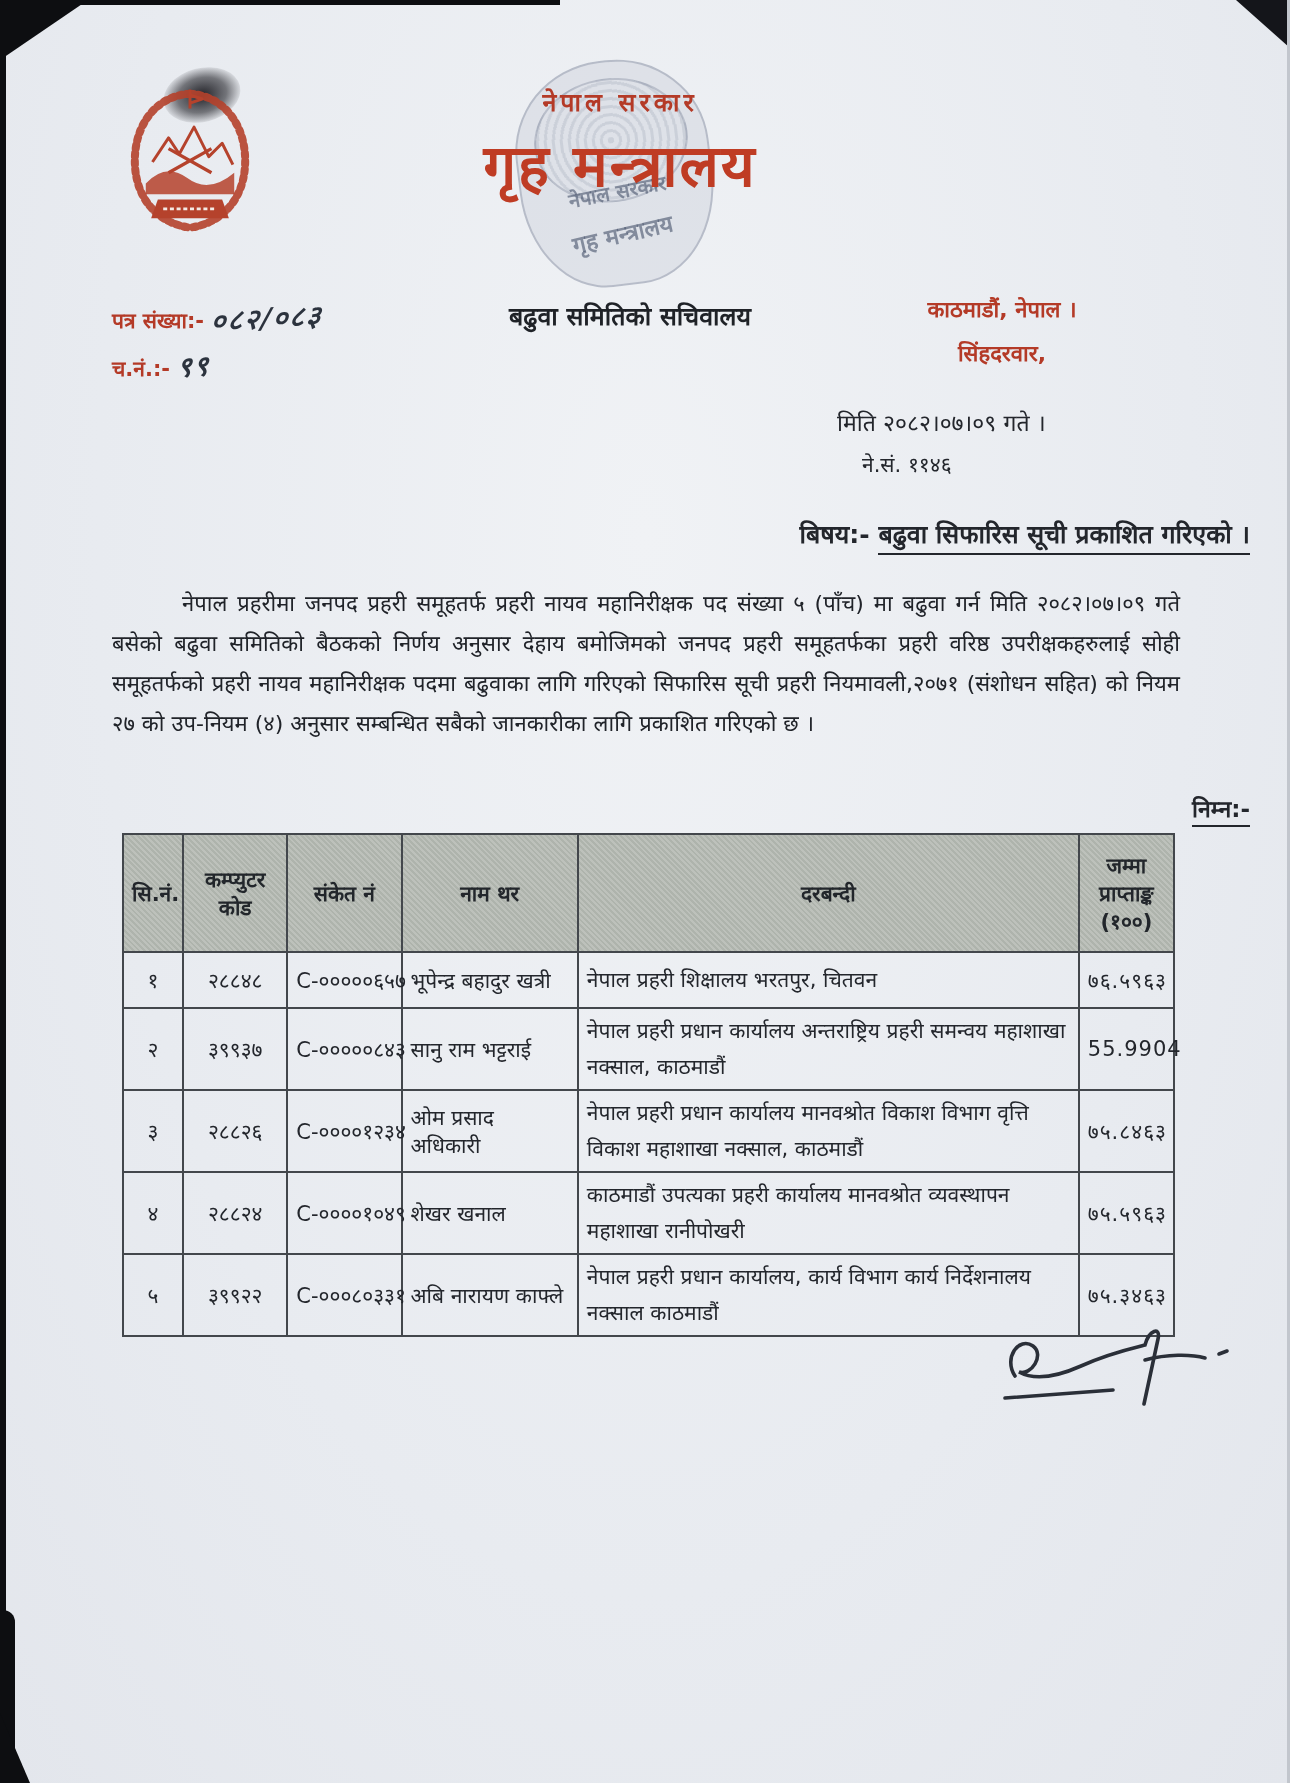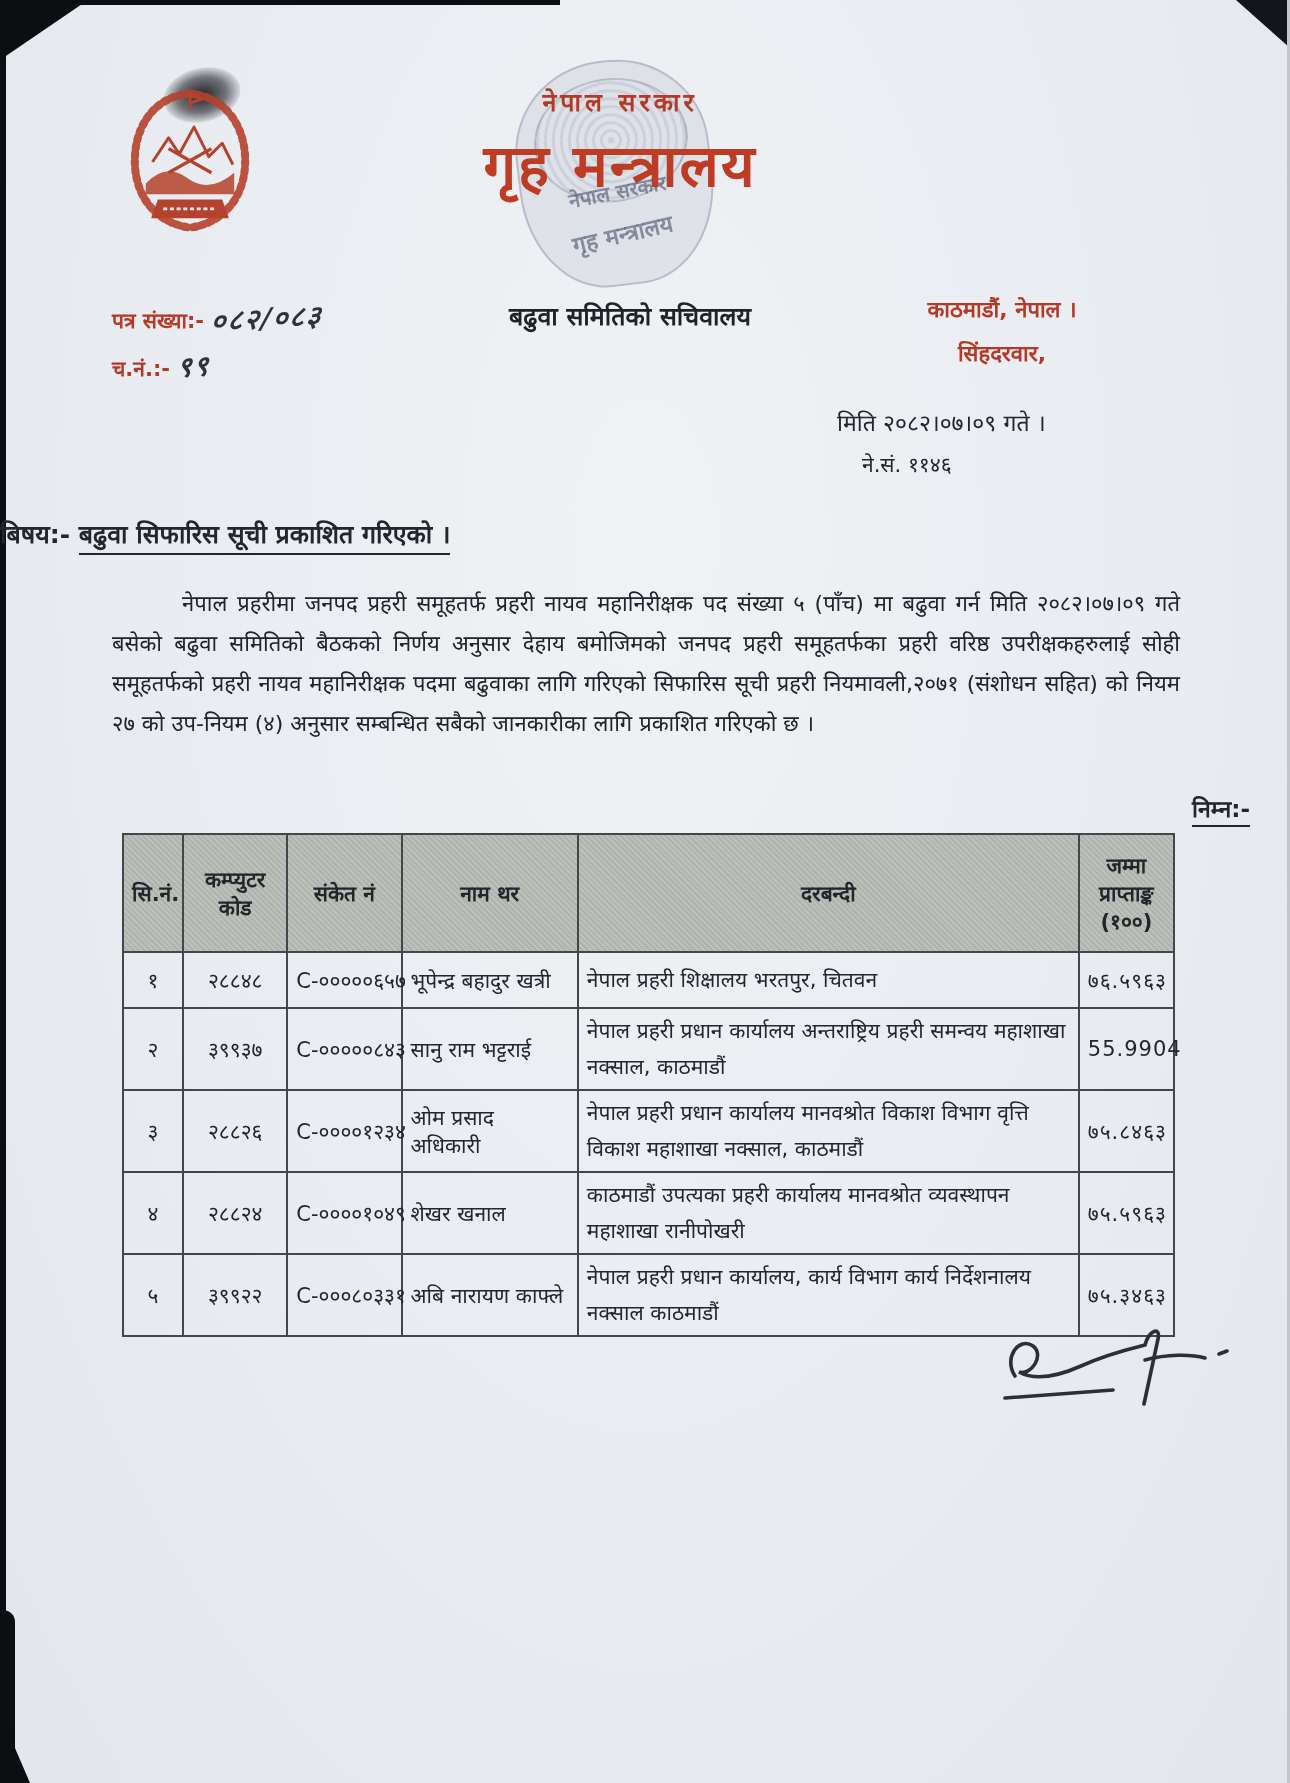--- a/index.html
+++ b/index.html
@@ -50,21 +50,21 @@
   .handwritten{font-family:"DejaVu Serif","Liberation Serif",serif;font-style:italic;font-weight:600;
     color:#2c333e;font-size:28px;letter-spacing:2px;display:inline-block;transform:rotate(-3deg) skewX(-6deg);}
   .secretariat{position:absolute;left:430px;top:298px;width:400px;text-align:center;
     font-size:25px;font-weight:bold;color:#1f2227;}
   .address{position:absolute;left:890px;top:288px;width:224px;text-align:center;
     color:#b43a27;font-size:22px;font-weight:bold;line-height:44px;}
   .date-line{position:absolute;left:837px;top:406px;font-size:23px;color:#23262c;}
   .ns-line{position:absolute;left:862px;top:450px;font-size:21px;color:#23262c;}
 
   
-  .subject{position:absolute;left:0;top:516px;width:1250px;text-align:left;font-size:25px;font-weight:bold;}
+  .subject{position:absolute;left:0;top:516px;width:1250px;text-align:right;font-size:25px;font-weight:bold;}
   .subject .u{border-bottom:2.5px solid #23262c;padding-bottom:4px;}
 
   
   .body-par{position:absolute;left:112px;top:584px;width:1068px;
     font-size:22px;line-height:40px;text-align:justify;text-indent:70px;color:#202329;}
 
   
   .list-title{position:absolute;left:0;top:792px;width:1250px;text-align:right;
     font-size:23px;font-weight:bold;}
   .list-title span{border-bottom:2px solid #23262c;padding-bottom:3px;}

